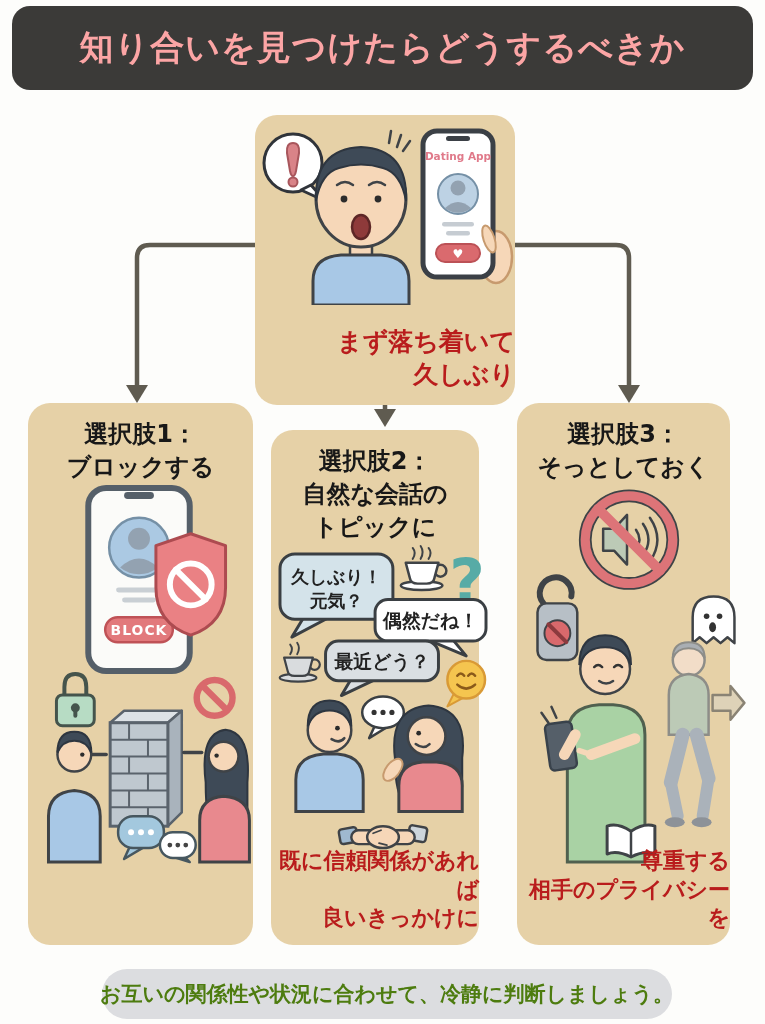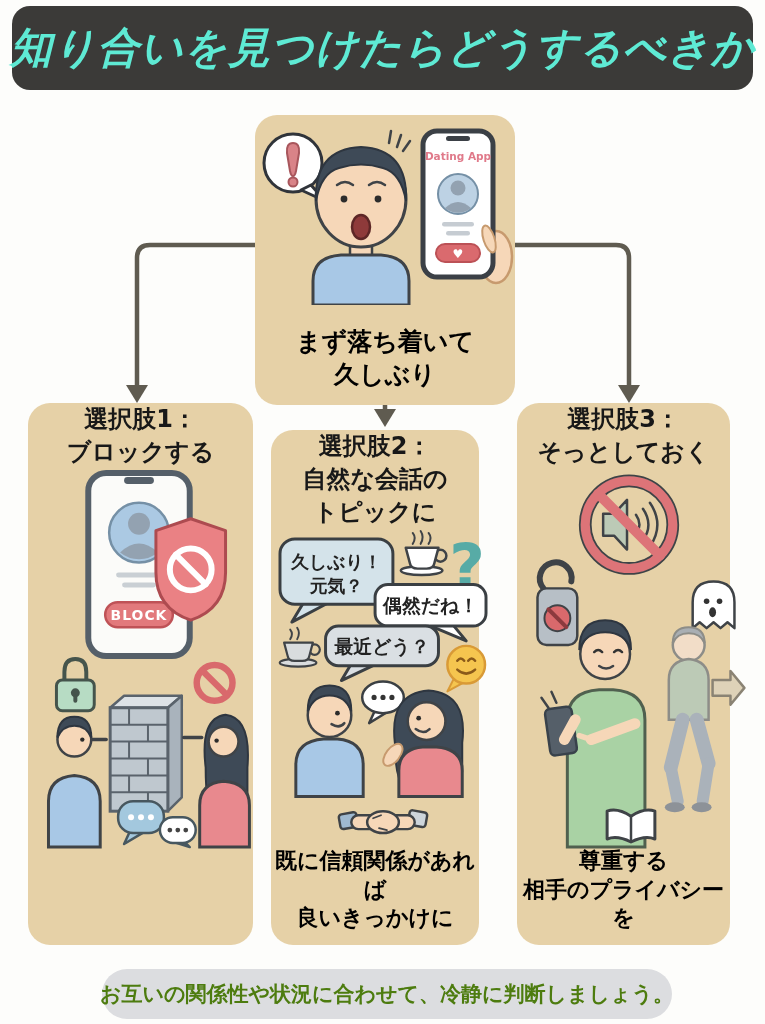--- a/index.html
+++ b/index.html
@@ -8,36 +8,36 @@
     background:#fdfdfb;
     font-family:"DejaVu Sans","Liberation Sans",sans-serif;
     color:#1c1c1c;
   }
   .abs{position:absolute;}
   
   .header{
     left:12px;top:6px;width:741px;height:84px;background:#3b3a38;
     border-radius:18px;display:flex;align-items:center;justify-content:center;
   }
-  .header .title{color:#5eead4;font-size:42px;font-weight:bold;letter-spacing:1px;white-space:nowrap;font-style:italic;}
+  .header .title{color:#fca5a5;font-size:34px;font-weight:bold;letter-spacing:1px;white-space:nowrap;}
   
   .connectors{left:0;top:0;width:765px;height:1024px;pointer-events:none;z-index:1;}
   
   .card{background:#e6d1a7;border-radius:22px;z-index:2;box-sizing:border-box;}
   .start-card{left:255px;top:115px;width:260px;height:290px;}
   .opt1{left:28px;top:403px;width:225px;height:542px;}
   .opt2{left:271px;top:430px;width:208px;height:515px;}
   .opt3{left:517px;top:403px;width:213px;height:542px;}
   .card-title{
-    padding-top:0;text-align:center;font-weight:bold;font-size:24px;
+    padding-top:15px;text-align:center;font-weight:bold;font-size:24px;
     line-height:1.38;color:#181818;
   }
   .caption{
-    position:absolute;left:0;right:0;bottom:12px;text-align:center;
-    font-weight:bold;font-size:22px;line-height:1.3;color:#000000;
+    position:absolute;left:0;right:0;bottom:12px;text-align:right;
+    font-weight:bold;font-size:22px;line-height:1.3;color:#b91c1c;
   }
   .start-caption{bottom:14px;font-size:25px;line-height:1.32;}
   .illus{display:block;margin:0 auto;}
   
   .footer-pill{
     left:102px;top:969px;width:570px;height:50px;background:#dcdde0;
     border-radius:25px;display:flex;align-items:center;justify-content:center;z-index:2;
   }
   .footer-pill span{font-size:21px;font-weight:bold;color:#4d7c0f;white-space:nowrap;}
   svg text{font-family:"DejaVu Sans","Liberation Sans",sans-serif;}

